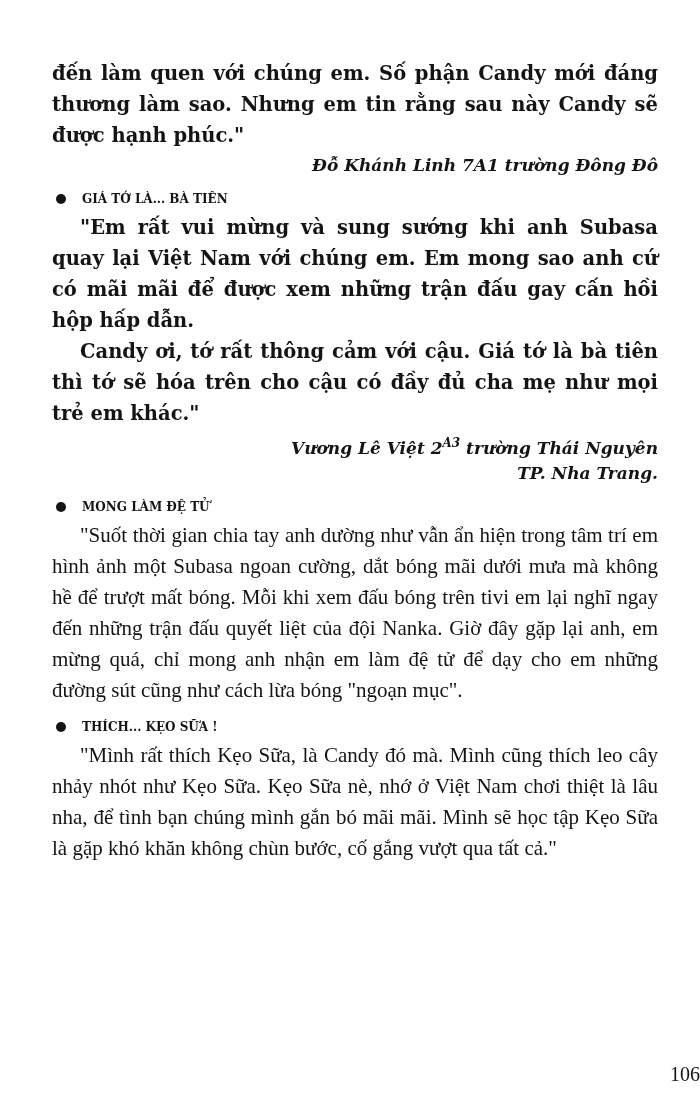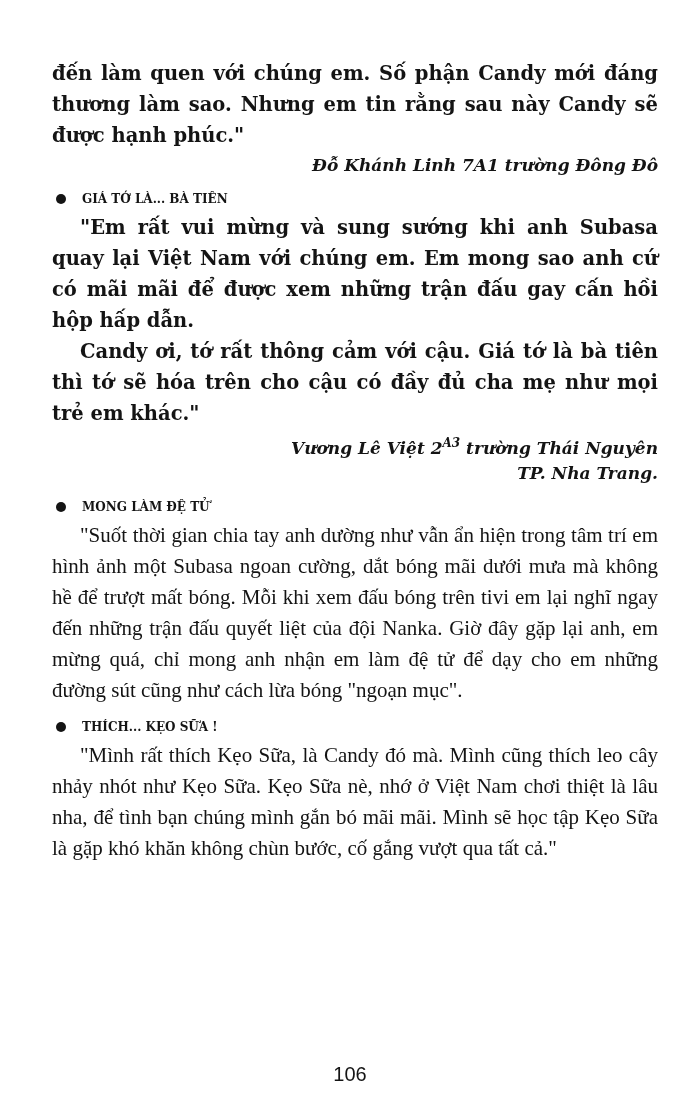--- a/index.html
+++ b/index.html
@@ -10,21 +10,21 @@
   }
   .page { position: absolute; left: 52px; top: 58px; width: 606px; }
   .para { font-size: 19.5px; line-height: 31px; text-align: justify; margin: 0; }
   .bold { font-weight: bold; }
   .indent { text-indent: 28px; }
   .sig { font-style: italic; font-weight: bold; font-size: 17px; line-height: 25px; text-align: right; margin: 2px 0 0 0; }
   .sig.plain { font-weight: normal; font-family: "Liberation Serif", serif; font-size: 19px; }
   .heading { font-weight: bold; font-size: 12px; margin: 14px 0 6px 0; display: flex; align-items: center; }
   .bullet { display: inline-block; width: 10px; height: 10px; border-radius: 50%; background: #141414; margin: 0 16px 0 4px; }
   .light { font-family: "Liberation Serif", serif; font-size: 21px; line-height: 31px; font-weight: normal; }
-  .pageno { position: absolute; left: 0; right: 0; top: 1063px; text-align: center; font-family: Liberation Sans, sans-serif; font-size: 20px; }
+  .pageno { position: absolute; left: 0; right: 0; top: 1063px; text-align: right; font-family: Liberation Serif, serif; font-size: 20px; }
   sup { font-size: 12px; margin-top: 40px; }
 </style>
 </head>
 <body>
 
 <div class="page">
   <p class="para bold">đến làm quen với chúng em. Số phận Candy mới đáng thương làm sao. Nhưng em tin rằng sau này Candy sẽ được hạnh phúc."</p>
   <p class="sig">
     <span>Đỗ Khánh Linh 7A1 trường Đông Đô</span><br>
   </p>

